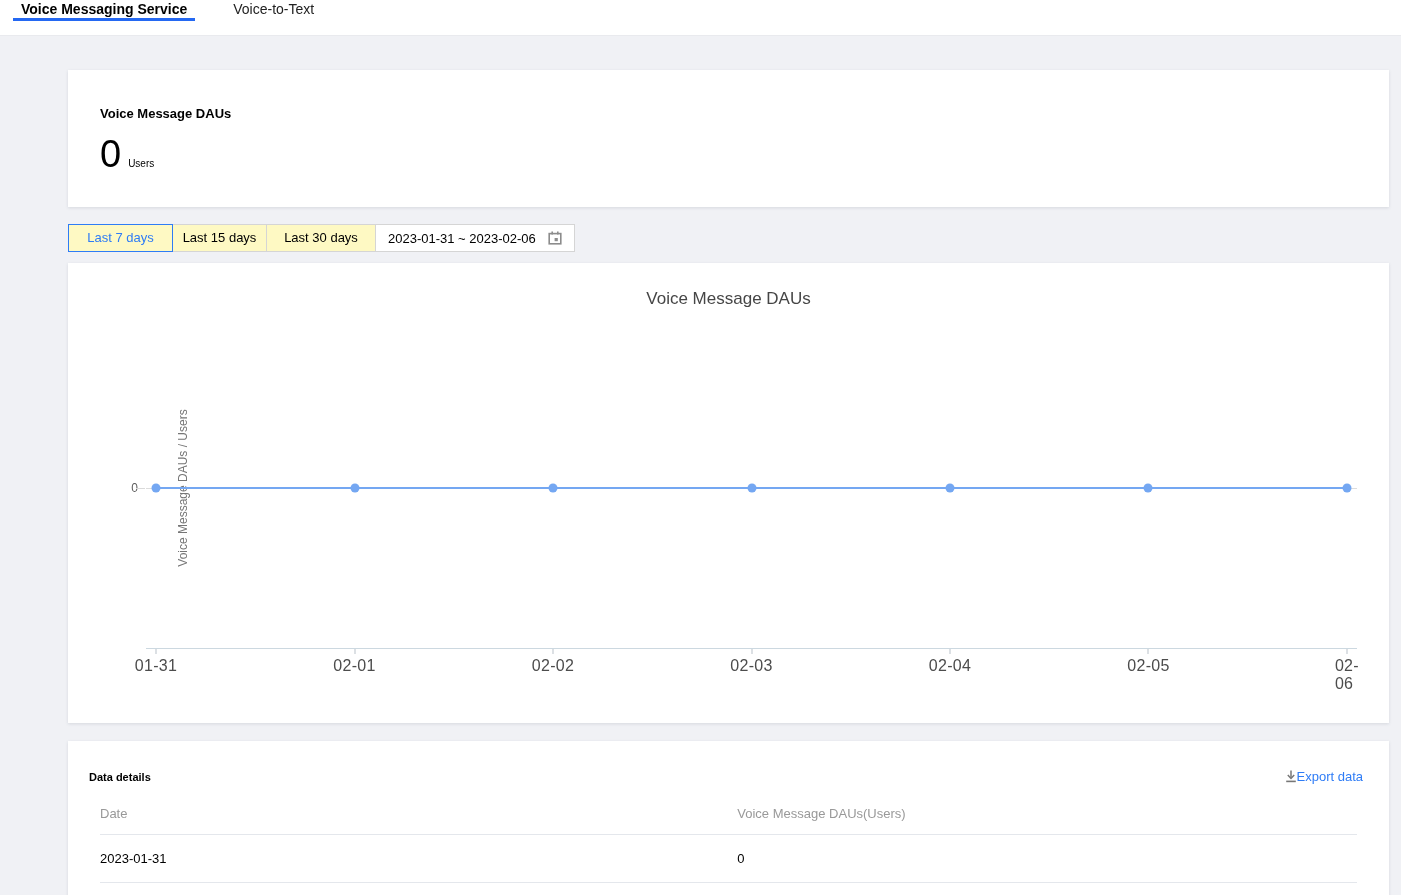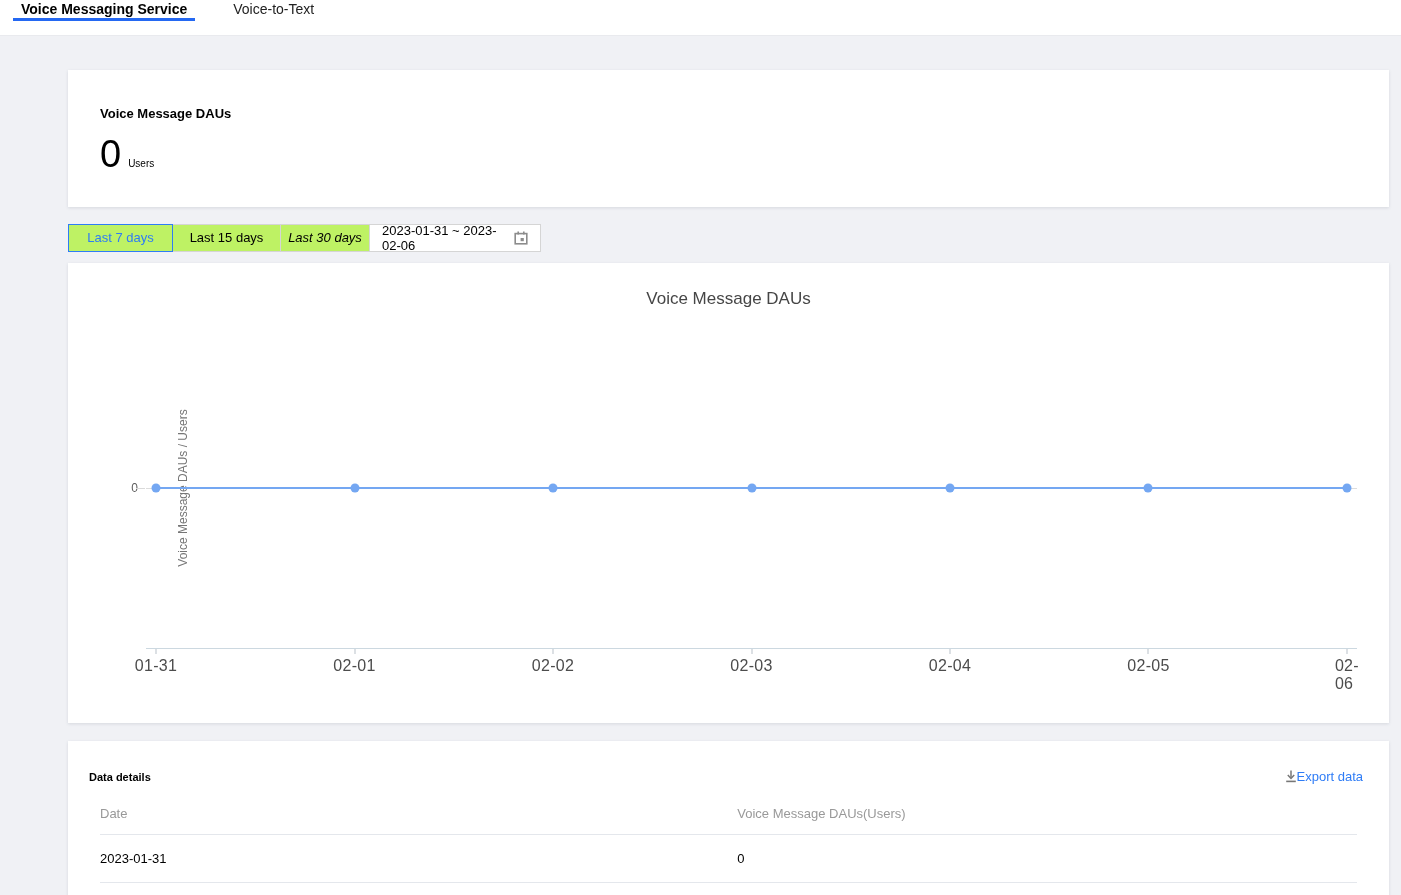--- a/index.html
+++ b/index.html
@@ -17,28 +17,28 @@
   .card { background:#fff; margin-left:68px; margin-right:12px;
     box-shadow:0 1px 3px rgba(60,70,90,.14); }
   .stat-card { margin-top:34px; height:137px; padding:36px 32px 0 32px; }
   .stat-title { font-size:13px; font-weight:bold; }
   .stat-value-row { margin-top:14px; display:flex; align-items:baseline; }
   .stat-value { font-size:38px; font-weight:400; line-height:1; }
   .stat-unit { font-size:10px; margin-left:7px; }
 
   
   .filter-row { margin:17px 12px 0 68px; display:flex; }
-  .btn { height:28px; line-height:26px; background:#bef264; border:1px solid #d5d5d5;
+  .btn { height:28px; line-height:26px; background:#fef9c3; border:1px solid #d5d5d5;
     font-size:13px; text-align:center; cursor:pointer; margin-left:-1px; color:#000; }
   .btn:first-child { margin-left:0; }
   .btn.range1 { width:105px; }
-  .btn.range2 { width:109px; }
-  .btn.range3 { width:90px;font-style:italic; }
+  .btn.range2 { width:95px; }
+  .btn.range3 { width:110px; }
   .btn.active { border-color:#2e7cf6; color:#2e7cf6; position:relative; z-index:1; }
-  .date-box { width:172px; height:28px; border:1px solid #d5d5d5; margin-left:-1px;
+  .date-box { width:200px; height:28px; border:1px solid #d5d5d5; margin-left:-1px;
     background:#fff; display:flex; align-items:center; justify-content:space-between;
     padding:0 12px; font-size:13px; cursor:pointer; }
   .cal-icon { display:inline-flex; }
 
   
   .chart-card { margin-top:11px; height:460px; position:relative; }
   .chart-title { text-align:center; padding-top:26px; font-size:17px; color:#464646; }
   .plot-area { position:absolute; left:78px; right:32px; top:0; bottom:0; }
   .y-axis-label { position:absolute; left:36px; top:225px; transform:translateY(-50%) rotate(-90deg);
     transform-origin:center; font-size:12px; color:#767676; white-space:nowrap; }

